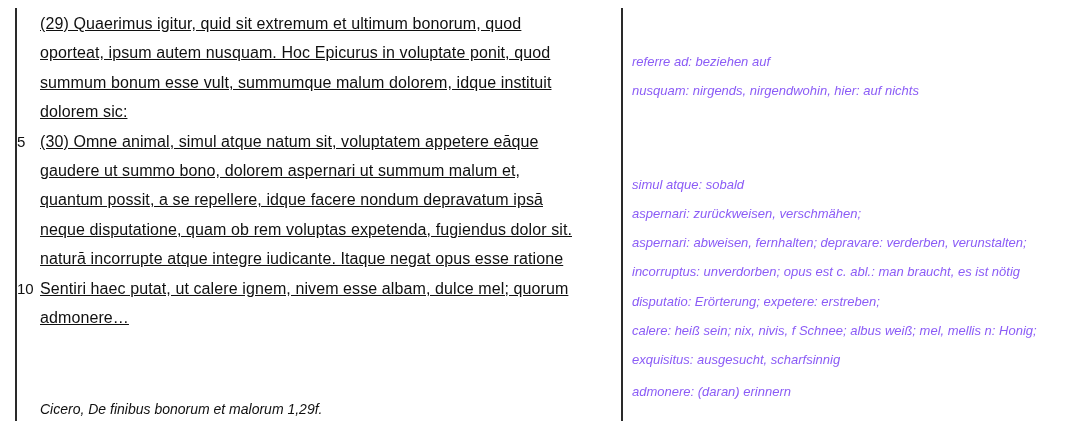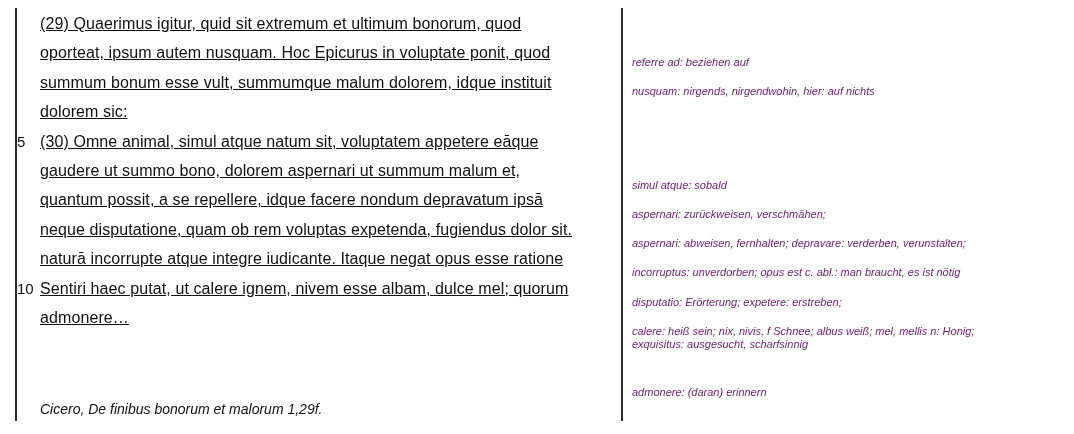--- a/index.html
+++ b/index.html
@@ -64,25 +64,25 @@
     position: absolute;
     left: 0;
     top: 0;
     width: 1074px;
     height: 434px;
     pointer-events: none;
   }
   .gl {
     position: absolute;
     left: 632px;
-    font-size: 11px;
+    font-size: 13px;
     font-style: italic;
     line-height: 18px;
     white-space: nowrap;
-    color: #701a75;
+    color: #8b5cf6;
   }
 </style>
 </head>
 <body>
 
 <div class="sheet">
 
   <div class="vrule left"></div>
   <div class="vrule mid"></div>
 
@@ -107,17 +107,17 @@
 
   <div class="glosses">
     <div class="gl" style="top:53px">referre ad: beziehen auf</div>
     <div class="gl" style="top:82px">nusquam: nirgends, nirgendwohin, hier: auf nichts</div>
     <div class="gl" style="top:176px">simul atque: sobald</div>
     <div class="gl" style="top:205px">aspernari: zurückweisen, verschmähen;</div>
     <div class="gl" style="top:234px">aspernari: abweisen, fernhalten; depravare: verderben, verunstalten;</div>
     <div class="gl" style="top:263px">incorruptus: unverdorben; opus est c. abl.: man braucht, es ist nötig</div>
     <div class="gl" style="top:293px">disputatio: Erörterung; expetere: erstreben;</div>
     <div class="gl" style="top:322px">calere: heiß sein; nix, nivis, f Schnee; albus weiß; mel, mellis n: Honig;</div>
-    <div class="gl" style="top:335px">exquisitus: ausgesucht, scharfsinnig</div>
+    <div class="gl" style="top:351px">exquisitus: ausgesucht, scharfsinnig</div>
     <div class="gl" style="top:383px">admonere: (daran) erinnern</div>
   </div>
 
 </div>
 
 </body></html>

